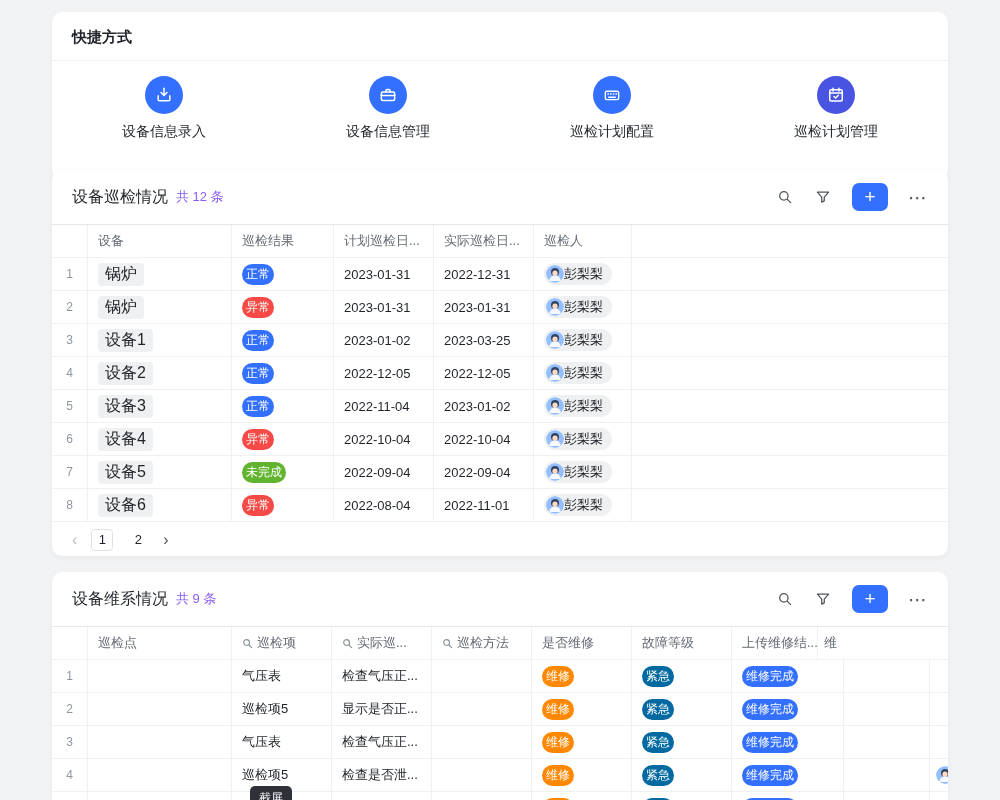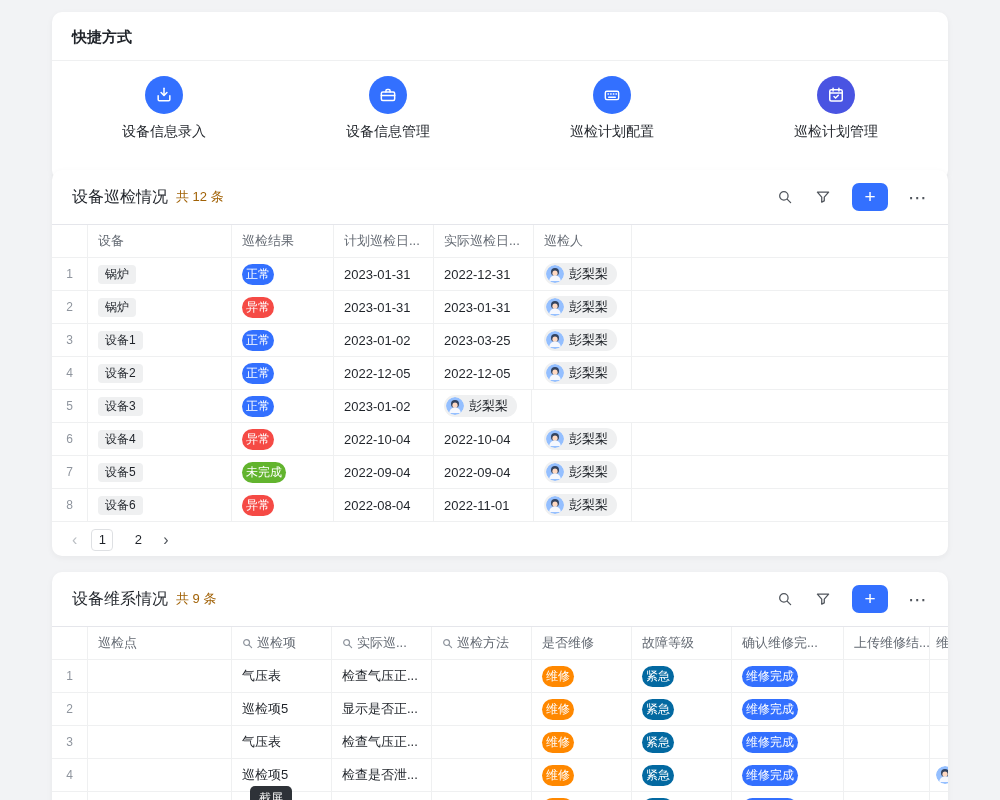--- a/index.html
+++ b/index.html
@@ -11,41 +11,41 @@
   #card-maintenance{top:572px;height:260px;}
 
   .sc-titlebar{height:49px;line-height:49px;padding:0 20px;border-bottom:1px solid #eff0f1;font-size:15px;font-weight:bold;}
   .sc-row{display:flex;padding-top:15px;}
   .sc-item{flex:1;display:flex;flex-direction:column;align-items:center;cursor:pointer;}
   .sc-circle{width:38px;height:38px;border-radius:50%;display:flex;align-items:center;justify-content:center;}
   .sc-label{margin-top:9px;font-size:14px;}
 
   .tbl-header{height:54px;display:flex;align-items:center;padding:0 20px;}
   .tbl-title{font-size:16px;font-weight:normal;}
-  .tbl-count{margin-left:8px;font-size:13px;color:#a16207;}
+  .tbl-count{margin-left:8px;font-size:13px;color:#8b5cf6;}
   .tbl-actions{margin-left:auto;display:flex;align-items:center;gap:20px;}
   .icon-btn{display:flex;cursor:pointer;}
   .add-btn{width:36px;height:28px;background:#3370ff;color:#fff;border-radius:7px;display:flex;align-items:center;justify-content:center;font-size:19px;cursor:pointer;}
   .more-btn{font-size:19px;color:#51565d;cursor:pointer;letter-spacing:1px;line-height:1;}
 
   .table{border-top:1px solid #e5e6eb;}
   .t-row{display:flex;height:33px;border-bottom:1px solid #eff0f1;background:#fff;}
   .t-cell{display:flex;align-items:center;padding:0 10px;font-size:13px;border-right:1px solid #eff0f1;overflow:hidden;white-space:nowrap;}
   .t-head .t-cell{color:#646a73;}
   .c-num{width:36px;justify-content:center;padding:0;color:#8f959e;font-size:12px;}
   .c-fill{flex:1;border-right:none;}
   .ci1{width:144px}.ci2{width:102px}.ci3{width:100px}.ci4{width:100px}.ci5{width:98px}
   .cm1{width:144px}.cm2{width:100px}.cm3{width:100px}.cm4{width:100px}.cm5{width:100px}.cm6{width:100px}.cm7{width:112px}.cm8{width:86px}
   .cm9{flex:1;border-right:none;padding:0 6px;}
 
   .badge{color:#fff;font-size:12px;line-height:21px;padding:0 4px;border-radius:11px;display:inline-block;}
   .b-blue{background:#3370ff}.b-red{background:#f54a45}.b-green{background:#62b42e}.b-orange{background:#ff8800}.b-yellow{background:#0369a1}
 
-  .opt-tag{background:#eff0f1;border-radius:4px;padding:1px 7px;font-size:12px;}
-  .person-tag{display:flex;align-items:center;background:#eff0f1;border-radius:11px;padding:2px 9px 2px 2px;gap:5px;font-size:13px;}
+  .opt-tag{background:#eff0f1;border-radius:4px;padding:1px 7px;font-size:16px;}
+  .person-tag{display:flex;align-items:center;background:#eff0f1;border-radius:11px;padding:2px 9px 2px 2px;font-size:13px;}
   .avatar{width:18px;height:18px;border-radius:50%;overflow:hidden;display:flex;flex:none;}
 
   .pager{height:35px;display:flex;align-items:center;padding:0 20px;gap:14px;font-size:13px;}
   .pg-arrow{color:#bbbfc4;font-size:16px;cursor:pointer;line-height:1;}
   .pg-arrow.next{color:#51565d;}
   .pg-num{min-width:22px;height:22px;display:flex;align-items:center;justify-content:center;cursor:pointer;border-radius:4px;}
   .pg-num.current{border:1px solid #dee0e3;}
 
   .lookup-icon{margin-right:4px;display:flex;flex:none;}
   .capture-tip{position:absolute;left:250px;top:786px;background:#2e3238;color:#fff;font-size:12px;padding:4px 9px;border-radius:5px;z-index:40;}
@@ -235,20 +235,21 @@
         </div>
 
         <div class="t-row">
           <div class="t-cell c-num">5</div>
           <div class="t-cell ci1">
             <span class="opt-tag">设备3</span>
           </div>
           <div class="t-cell ci2">
             <span class="badge b-blue">正常</span>
           </div>
+          <div class="t-cell ci3">2022-11-04</div>
           <div class="t-cell ci4">2023-01-02</div>
           <div class="t-cell ci5">
             <span class="person-tag">
               <span class="avatar">
                 <svg viewBox="0 0 18 18" width="18" height="18">
                   <circle cx="9" cy="9" r="9" fill="#94bfff"></circle>
                   <circle cx="9" cy="7" r="4" fill="#33435f"></circle>
                   <circle cx="9" cy="8.2" r="2.6" fill="#ffd9c2"></circle>
                   <path d="M3.2 16a5.8 5.8 0 0 1 11.6 0z" fill="#f5f8ff"></path>
                 </svg>
@@ -392,21 +393,20 @@
         <span class="lookup-icon">
             <svg viewBox="0 0 12 12" width="11" height="11" fill="none" stroke="#8f959e" stroke-width="1.3" stroke-linecap="round">
               <circle cx="5" cy="5" r="3.2"></circle>
               <path d="M7.5 7.5 10.5 10.5"></path>
             </svg>
           </span>
         <span>巡检方法</span>
       </div>
       <div class="t-cell cm5">是否维修</div>
       <div class="t-cell cm6">故障等级</div>
-      <div class="t-cell cm7">确认维修完...</div>
       <div class="t-cell cm8">上传维修结...</div>
       <div class="t-cell cm9">维</div>
     </div>
     <div>
 
         <div class="t-row">
           <div class="t-cell c-num">1</div>
           <div class="t-cell cm1"></div>
           <div class="t-cell cm2">气压表</div>
           <div class="t-cell cm3">检查气压正...</div>

